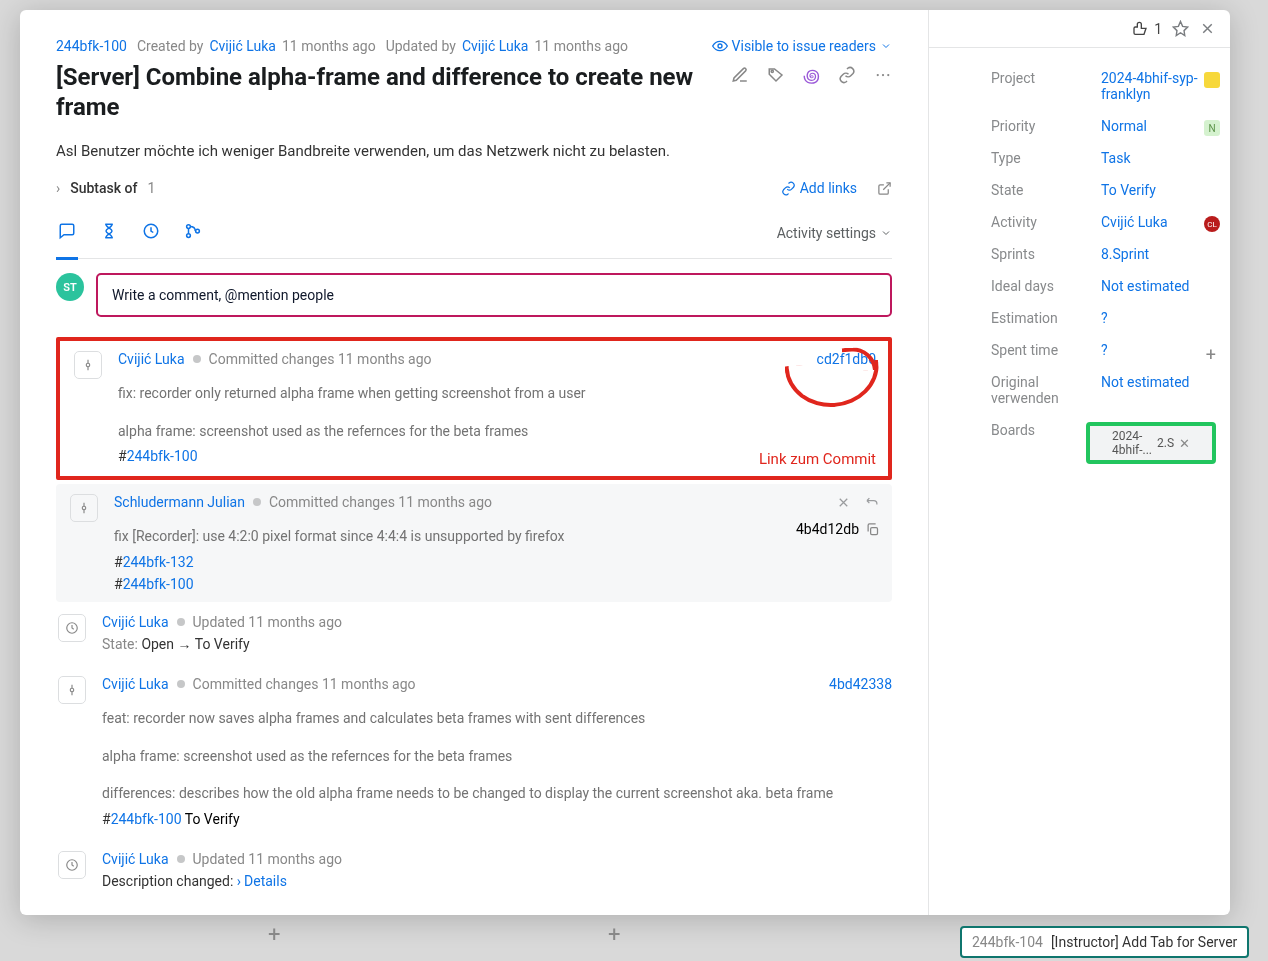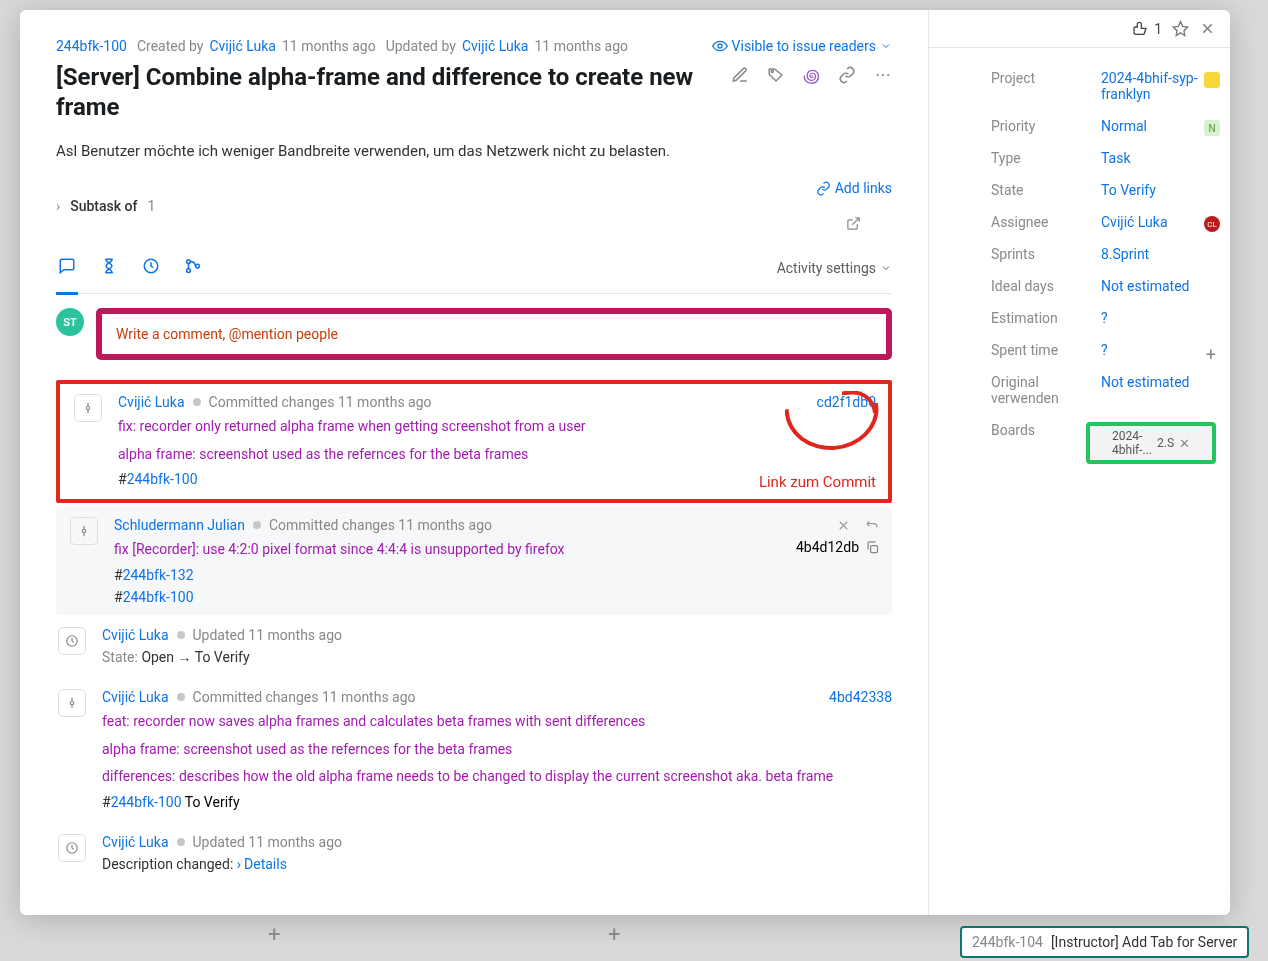--- a/index.html
+++ b/index.html
@@ -66,50 +66,50 @@
 .title-row { display:flex; align-items:flex-start; justify-content:space-between; gap:20px; }
 .issue-title { font-size:24px; font-weight:700; color:#1a1d1f; max-width:660px; line-height:1.25; }
 .title-actions { display:flex; gap:18px; color:#888; align-items:center; }
 .title-actions svg { cursor:pointer; }
 .desc { font-size:15px; color:#333; margin:20px 0 20px; }
 .subtask-row { display:flex; align-items:center; justify-content:space-between; font-size:14px; }
 .subtask-left { display:flex; align-items:center; gap:10px; }
 .subtask-left .chev { color:#888; }
 .subtask-left .label { font-weight:500; color:#333; }
 .subtask-left .count { color:#888; }
-.addlinks { display:flex; align-items:center; gap:20px;flex-direction:column; }
+.addlinks { display:flex; align-items:center; gap:20px; }
 .addlinks-btn { color:#0f74e6; display:flex; align-items:center; gap:4px; font-size:14px; }
 .tabs-row { margin-top:22px; border-bottom:1px solid #e4e5e6; display:flex; align-items:center; justify-content:space-between; }
 .tabs-icons { display:flex; gap:20px; padding-bottom:10px; color:#0f74e6; }
 .tabs-icons .tab-icon { padding:4px 2px; }
 .tabs-icons .tab-icon.active { border-bottom:3px solid #0f74e6; margin-bottom:-12px; padding-bottom:8px; }
 .act-settings { color:#5c6062; font-size:14px; display:flex; align-items:center; gap:4px; padding-bottom:10px; }
 .comment-row { display:flex; gap:12px; margin:14px 0 20px; }
 .me-avatar {
   width:28px; height:28px; border-radius:50%;
   background:#2bc39d; color:#fff; font-size:11px; font-weight:600;
   display:flex; align-items:center; justify-content:center;
 }
-.comment-box { flex:1; border:6px solid #be185d; border-radius:5px; padding:12px 14px; font-size:14px; color:#c2410c; }
+.comment-box { flex:1; border:2px solid #be185d; border-radius:5px; padding:12px 14px; font-size:14px; color:#0f172a; }
 .activity {
   display:flex; gap:16px; padding:12px 0;
   font-size:14px;
 }
 .act-icon {
   width:28px; height:28px; border:1px solid #dcdee0;
   border-radius:5px; display:flex; align-items:center; justify-content:center;
   color:#888; margin-left:2px;
 }
 .act-body { flex:1; }
 .act-head { display:flex; align-items:center; gap:8px; }
 .act-head .author { color:#0f74e6; }
 .act-head .dot { width:8px; height:8px; border-radius:50%; background:#c6c7c8; }
 .act-head .meta { color:#888; }
 .act-head .commit-link { margin-left:auto; color:#0f74e6; display:flex; align-items:center; gap:6px; }
-.act-msg { color:#a21caf; margin-top:6px; line-height:1.55; }
+.act-msg { color:#737373; margin-top:16px; line-height:1.55; }
 .act-tags { margin-top:6px; }
 .act-tags .hash { color:#333; }
 .act-tags .tag { color:#0f74e6; }
 .act-inline-state { color:#333; }
 .act-inline-state .lbl { color:#888; }
 .details-link { color:#0f74e6; display:inline-flex; align-items:center; gap:3px; }
 .desc-changed { color:#333; margin-top:6px; }
 .redbox {
   position:relative;
   border:4px solid #e0261d;
@@ -419,21 +419,21 @@
         </div>
       <div class="field-row">
           <div class="field-label">Type</div>
           <div class="field-val">Task</div>
         </div>
       <div class="field-row">
           <div class="field-label">State</div>
           <div class="field-val">To Verify</div>
         </div>
       <div class="field-row">
-          <div class="field-label">Assignee</div>
+          <div class="field-label">Activity</div>
           <div class="field-val"><span>Cvijić Luka</span><span class="avatar-badge">CL</span></div>
         </div>
       <div class="field-row">
           <div class="field-label">Sprints</div>
           <div class="field-val">8.Sprint</div>
         </div>
       <div class="field-row">
           <div class="field-label">Ideal days</div>
           <div class="field-val">Not estimated</div>
         </div>

